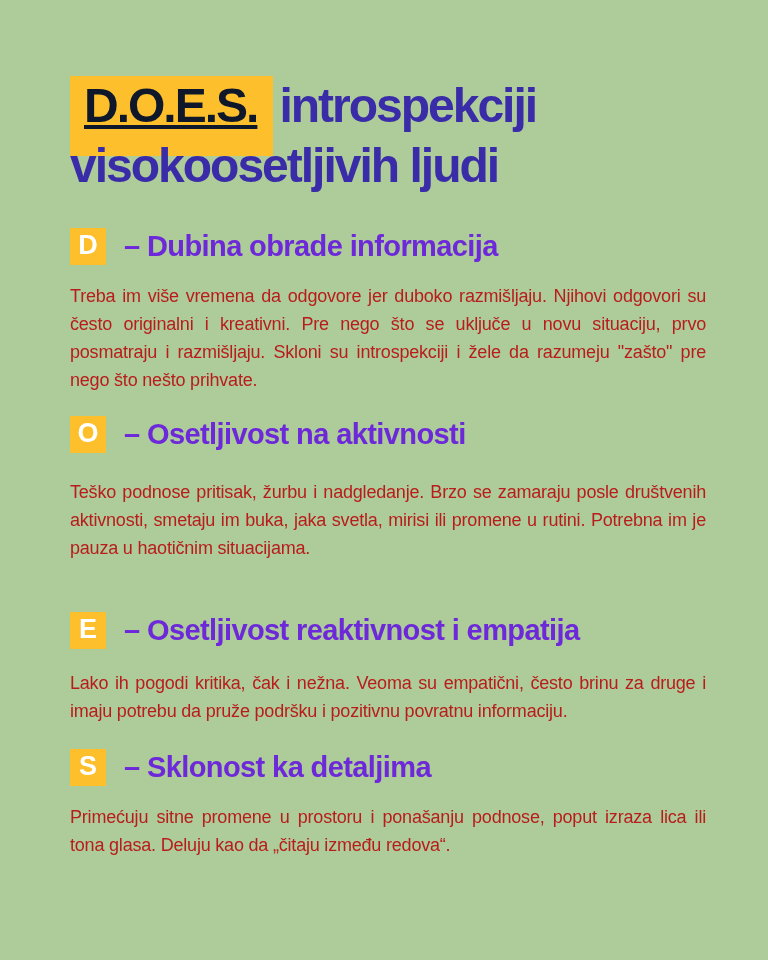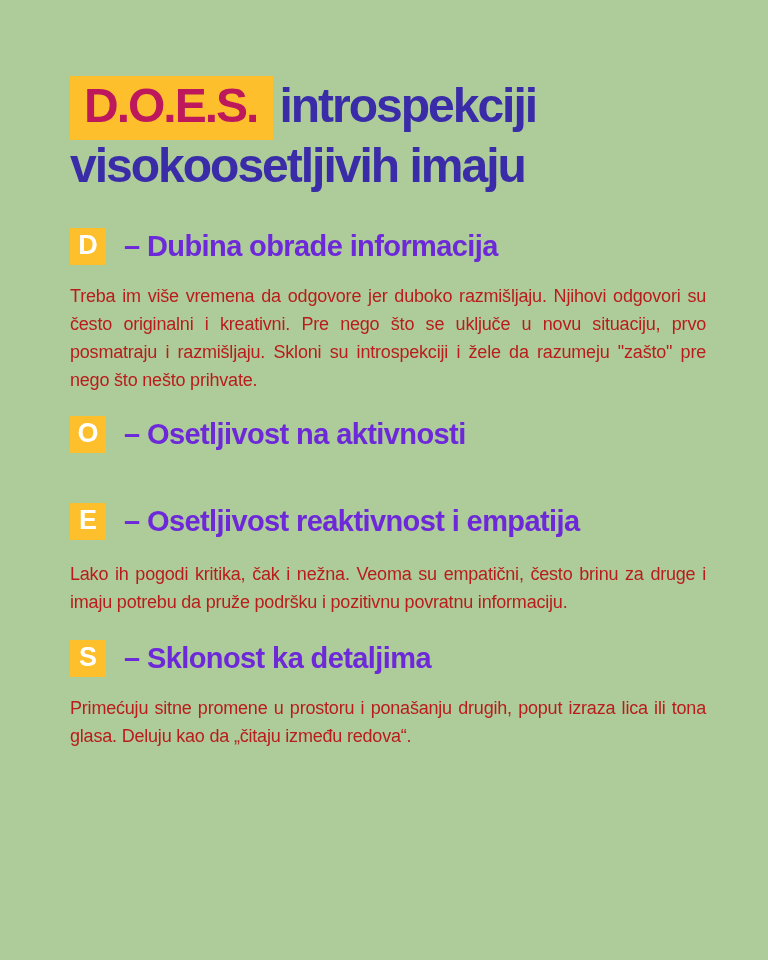--- a/index.html
+++ b/index.html
@@ -22,23 +22,24 @@
   .title {
     margin-top: 76px;
     font-size: 48px;
     line-height: 60px;
     font-weight: 700;
     letter-spacing: -2px;
     color: #3a2ca8;
   }
   .title-highlight {
     background: #fdc02c;
-    color: #be185d;
-    padding: 3px 16px 8px 14px;
+    color: #0f172a;
+    padding: 3px 16px 24px 14px;
     margin-right: 6px;
+    text-decoration: underline;
   }
   
   .section-header {
     display: flex;
     align-items: center;
     gap: 18px;
   }
   .letter-box {
     flex: 0 0 auto;
     width: 36px;
@@ -79,48 +80,49 @@
   .section-s .body-text      { margin-top: 17px; }
 </style>
 </head>
 <body>
 
 <div class="page">
   <div class="content">
 
     <h1 class="title">
       <span class="title-highlight">D.O.E.S.</span><span>introspekciji</span><br>
-      <span>visokoosetljivih imaju</span>
+      <span>visokoosetljivih ljudi</span>
     </h1>
 
     <section class="section-d">
       <div class="section-header">
         <div class="letter-box">D</div>
         <div class="heading">– Dubina obrade informacija</div>
       </div>
       <p class="body-text">Treba im više vremena da odgovore jer duboko razmišljaju. Njihovi odgovori su često originalni i kreativni. Pre nego što se uključe u novu situaciju, prvo posmatraju i razmišljaju. Skloni su introspekciji i žele da razumeju "zašto" pre nego što nešto prihvate.</p>
     </section>
 
     <section class="section-o">
       <div class="section-header">
         <div class="letter-box">O</div>
         <div class="heading">– Osetljivost na aktivnosti</div>
       </div>
+      <p class="body-text">Teško podnose pritisak, žurbu i nadgledanje. Brzo se zamaraju posle društvenih aktivnosti, smetaju im buka, jaka svetla, mirisi ili promene u rutini. Potrebna im je pauza u haotičnim situacijama.</p>
     </section>
 
     <section class="section-e">
       <div class="section-header">
         <div class="letter-box">E</div>
         <div class="heading">– Osetljivost reaktivnost i empatija</div>
       </div>
       <p class="body-text">Lako ih pogodi kritika, čak i nežna. Veoma su empatični, često brinu za druge i imaju potrebu da pruže podršku i pozitivnu povratnu informaciju.</p>
     </section>
 
     <section class="section-s">
       <div class="section-header">
         <div class="letter-box">S</div>
         <div class="heading">– Sklonost ka detaljima</div>
       </div>
-      <p class="body-text">Primećuju sitne promene u prostoru i ponašanju drugih, poput izraza lica ili tona glasa. Deluju kao da „čitaju između redova“.</p>
+      <p class="body-text">Primećuju sitne promene u prostoru i ponašanju podnose, poput izraza lica ili tona glasa. Deluju kao da „čitaju između redova“.</p>
     </section>
 
   </div>
 </div>
 
 </body></html>

